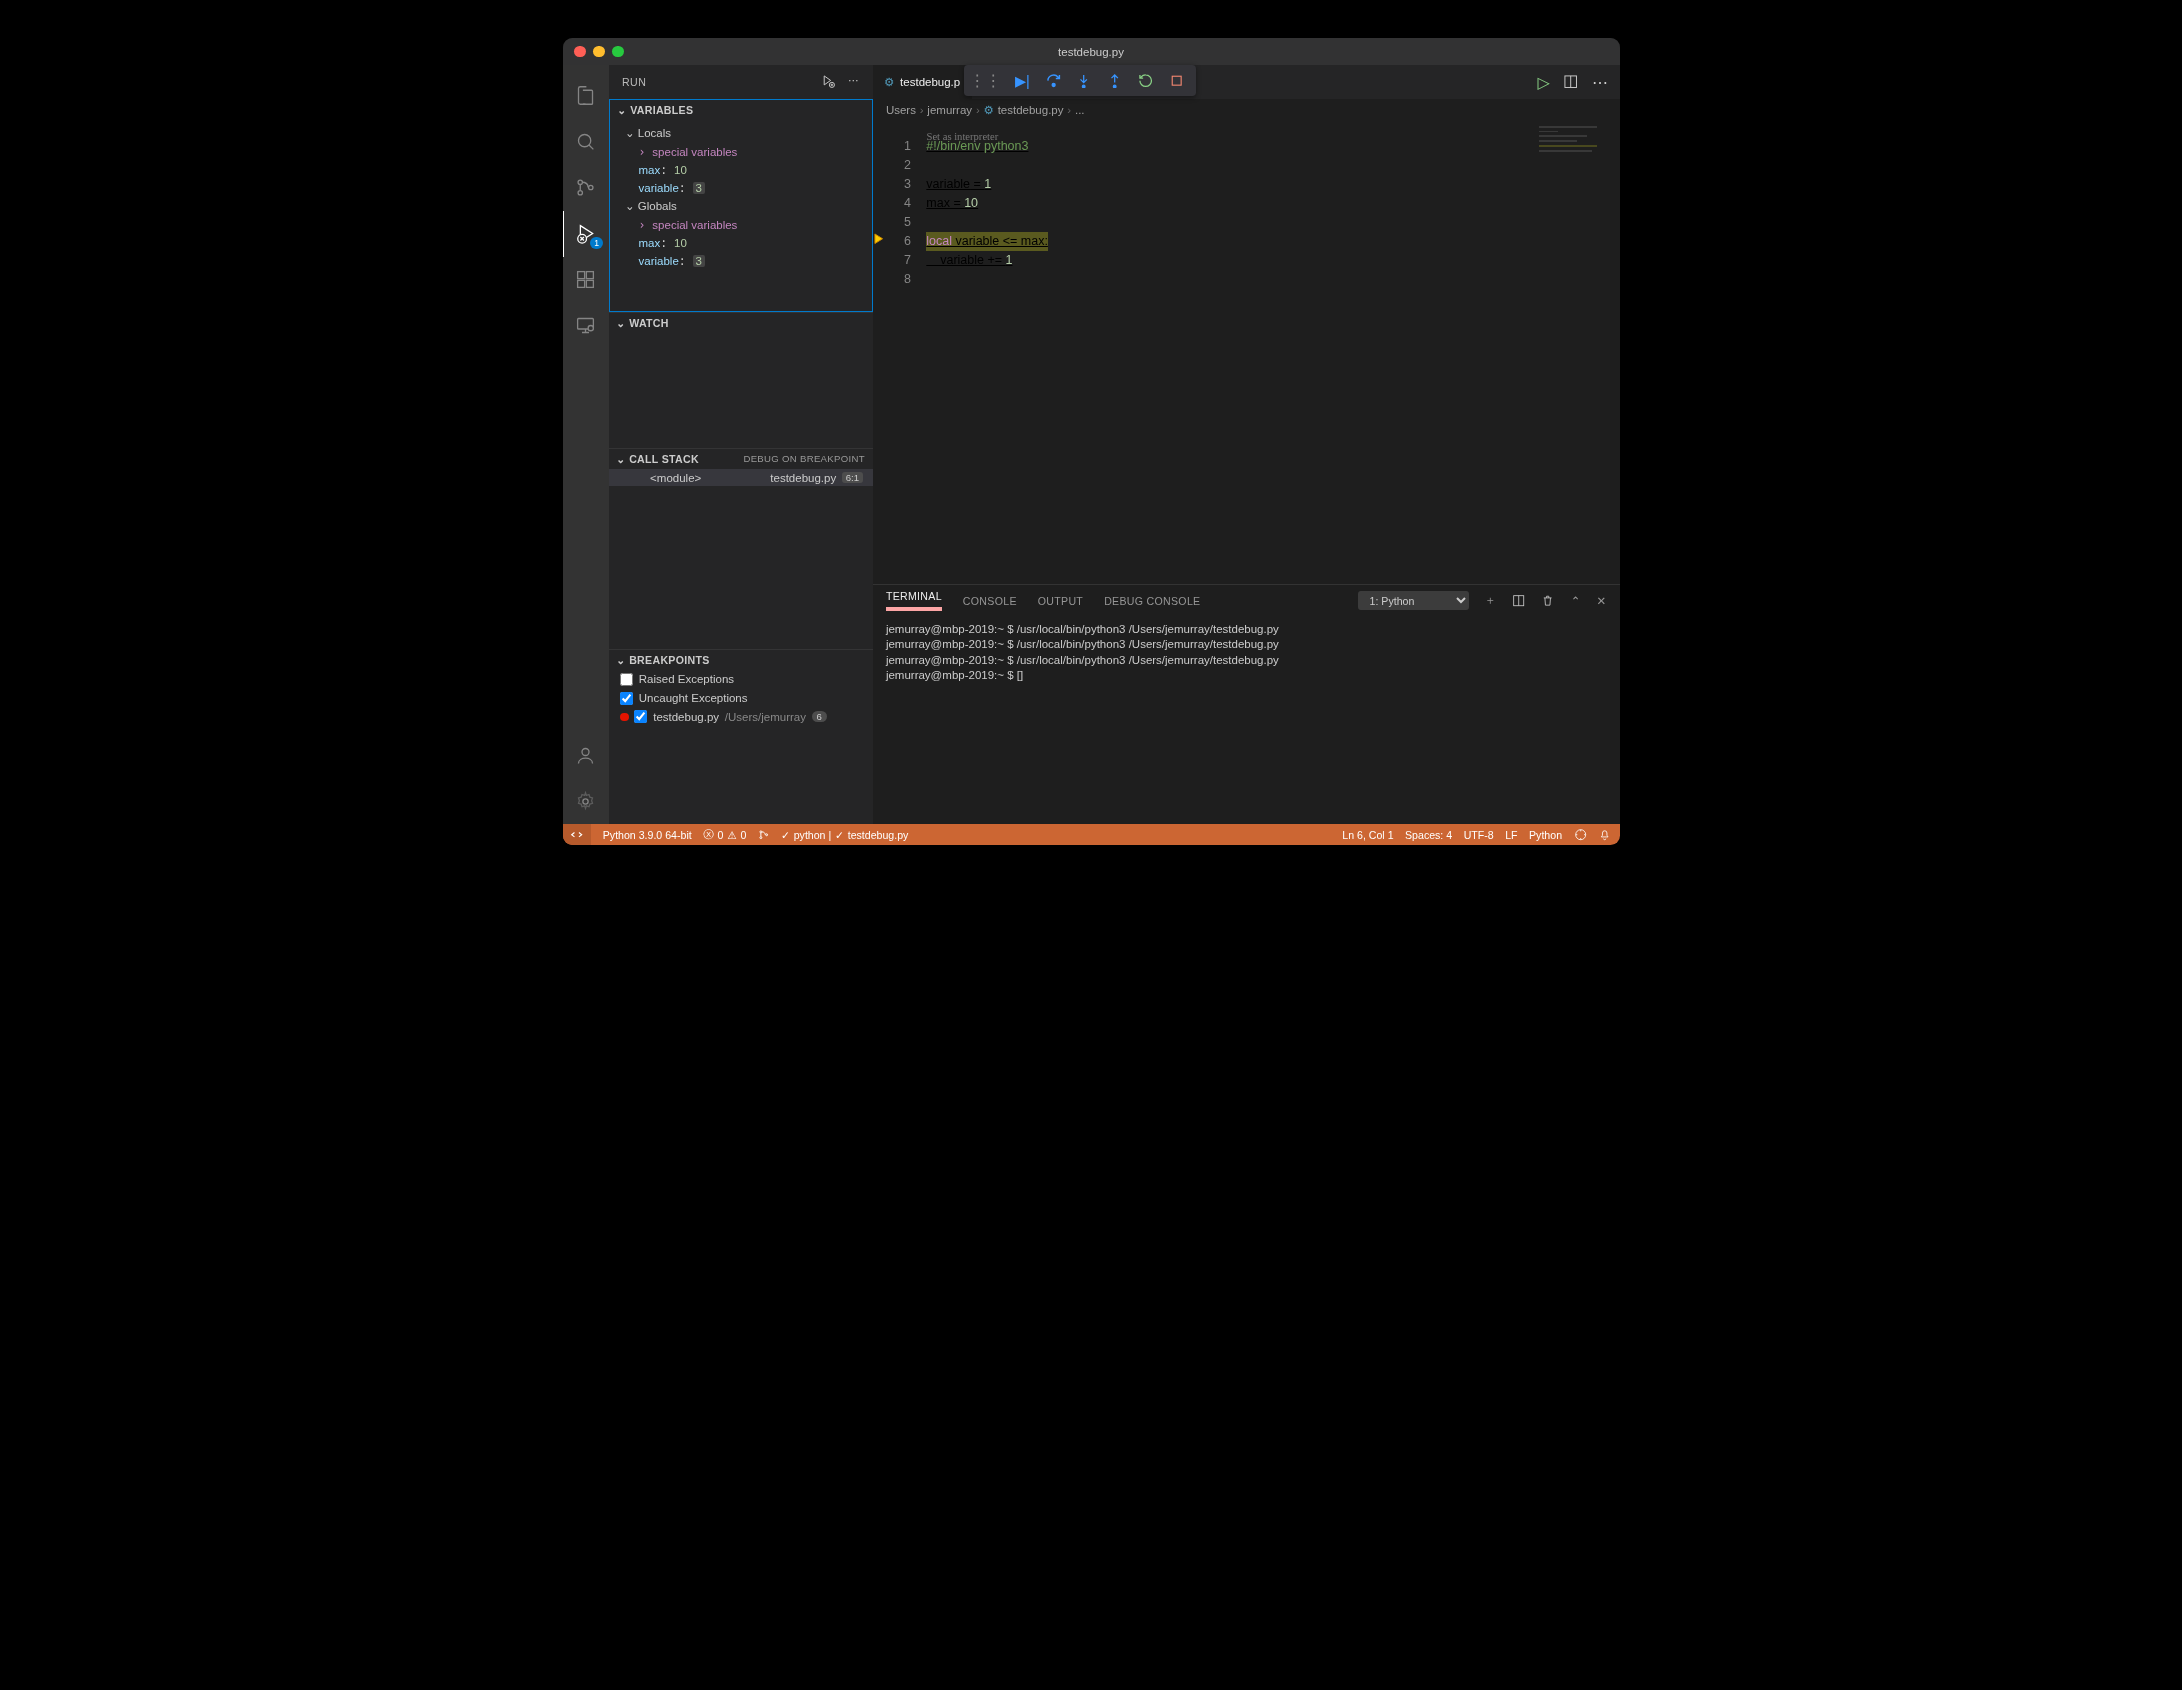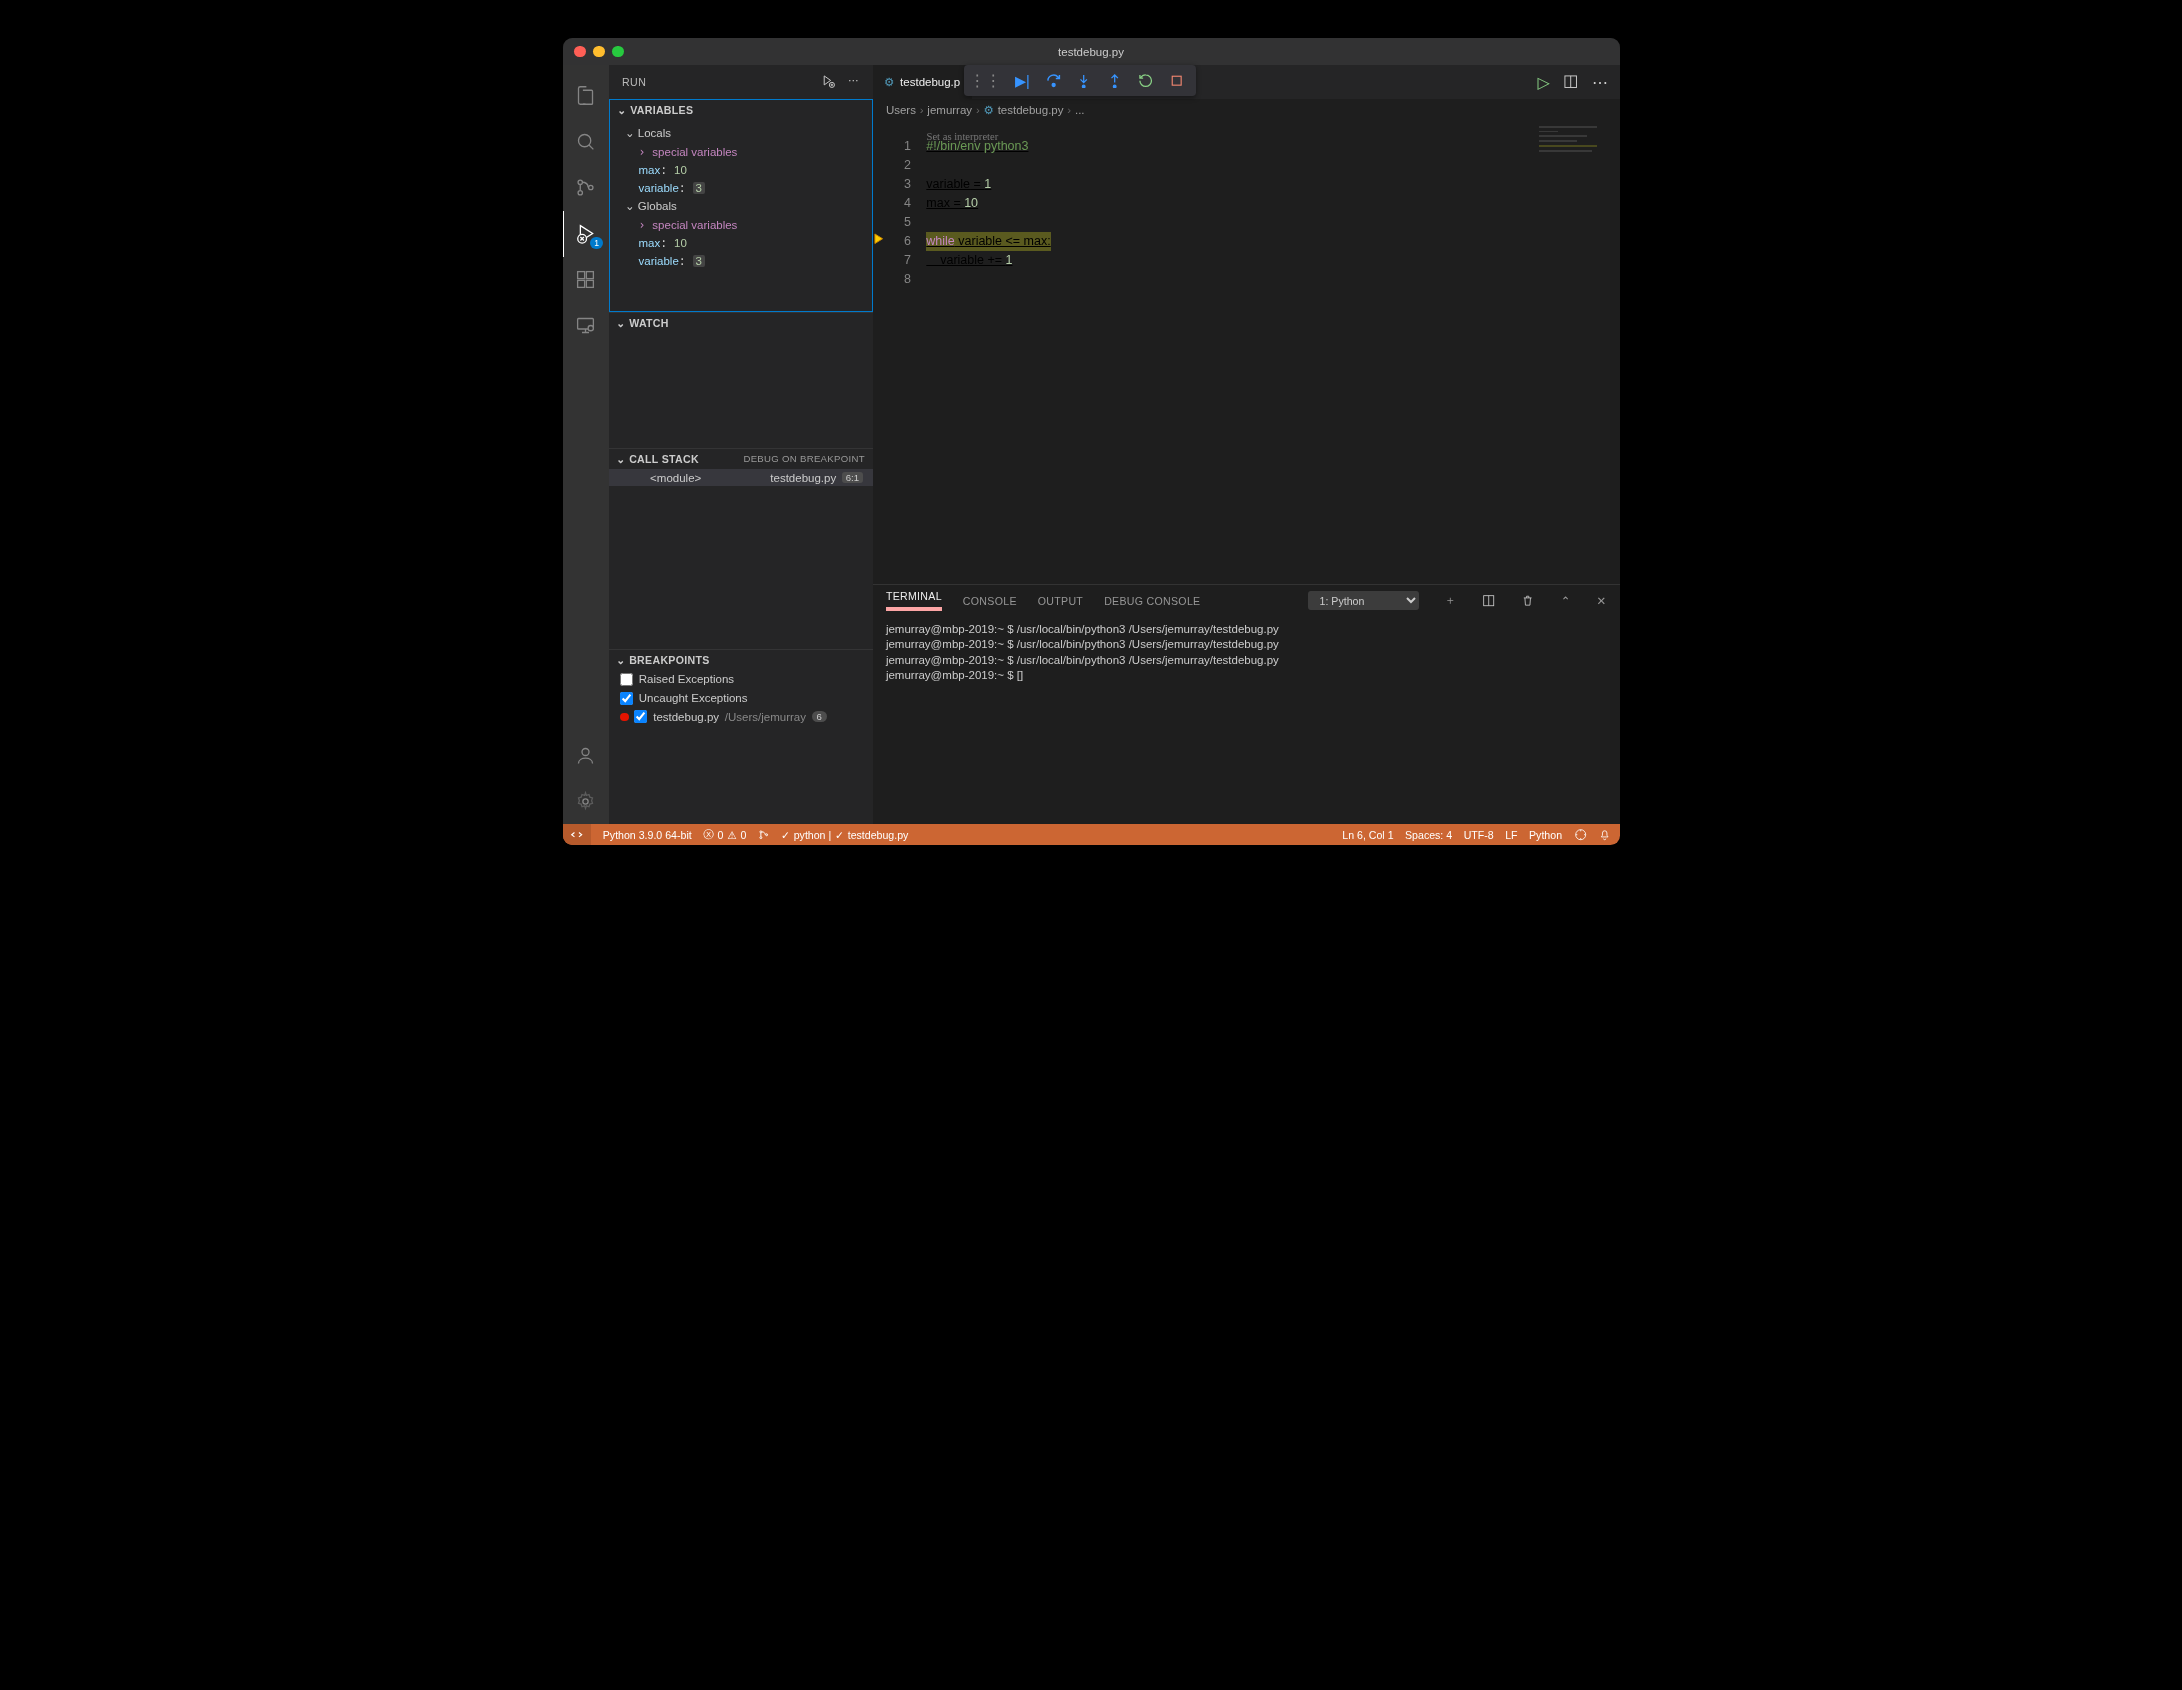--- a/index.html
+++ b/index.html
@@ -57,21 +57,21 @@
 .codeline { height:19px; white-space:pre;text-decoration:underline; }
 .codeline.highlight { background:#5a5a1f; }
 .bpmark { position:absolute; left:0; top:113px; width:11.5px; height:11.5px; }
 .kw{color:#c586c0}.str{color:#6a9955}.num{color:#b5cea8}.fn{color:#dcdcaa}
 .minimap { position:absolute; right:0; top:0; width:86px; height:100%; background:#1e1e1e; opacity:.7; padding:5.8px; }
 .minimap div { height:1.9px; background:#444; margin-bottom:2.9px; }
 .panel { height:240px; background:#1e1e1e; border-top:1px solid #333; display:flex; flex-direction:column; font-size:11.5px; }
 .panel-tabs { height:31px; display:flex; align-items:center; padding:0 13.4px; gap:21px; color:#969696; }
 .panel-tabs .pt { cursor:pointer; font-size:10.6px; letter-spacing:0.3px; }
 .panel-tabs .pt.active { color:#eee; border-bottom:4px solid #fca5a5; padding-bottom:4.8px; }
-.panel-tabs .right { margin-left:auto; display:flex; align-items:center; gap:26px; }
+.panel-tabs .right { margin-left:auto; display:flex; align-items:center; gap:16px; }
 .panel-tabs select { background:#3c3c3c; color:#ccc; border:none; padding:2.9px 38px 2.9px 7.7px; font-size:10.6px; border-radius:2.9px; }
 .terminal { flex:1; padding:5.8px 13.4px; font-family:Menlo,monospace; font-size:11.5px; color:#ccc; line-height:15.4px; white-space:pre; overflow:hidden; }
 .statusbar { height:21px; background:#cc6633; color:#fff; display:flex; align-items:center; font-size:10.6px; padding:0 7.7px; gap:11.5px; }
 .statusbar .seg { display:flex; align-items:center; gap:3.8px; cursor:pointer; }
 .statusbar .spacer{flex:1}
 .remote { background:#b65a2c; margin:-0 0 0 -7.7px; padding:0 7.7px; height:21px; display:flex; align-items:center; }
 </style>
 </head>
 <body>
 
@@ -301,21 +301,21 @@
             <div>6</div>
             <div>7</div>
             <div>8</div>
         </div>
         <div class="code">
           <div class="codeline"><span class="str">#!/bin/env python3</span></div>
           <div class="codeline"></div>
           <div class="codeline"><span>variable</span><span> = </span><span class="num">1</span></div>
           <div class="codeline"><span>max</span><span> = </span><span class="num">10</span></div>
           <div class="codeline"></div>
-          <div class="codeline highlight"><span class="kw">while</span><span> variable &lt;= max:</span></div>
+          <div class="codeline highlight"><span class="kw">local</span><span> variable &lt;= max:</span></div>
           <div class="codeline"><span>    variable += </span><span class="num">1</span></div>
           <div class="codeline"></div>
         </div>
         <div class="minimap">
           <div style="width:58px"></div>
             <div style="width:19px"></div>
             <div style="width:48px"></div>
             <div style="width:38px"></div>
             <div style="width:58px;background:#5a5a1f"></div>
             <div style="width:53px"></div>

